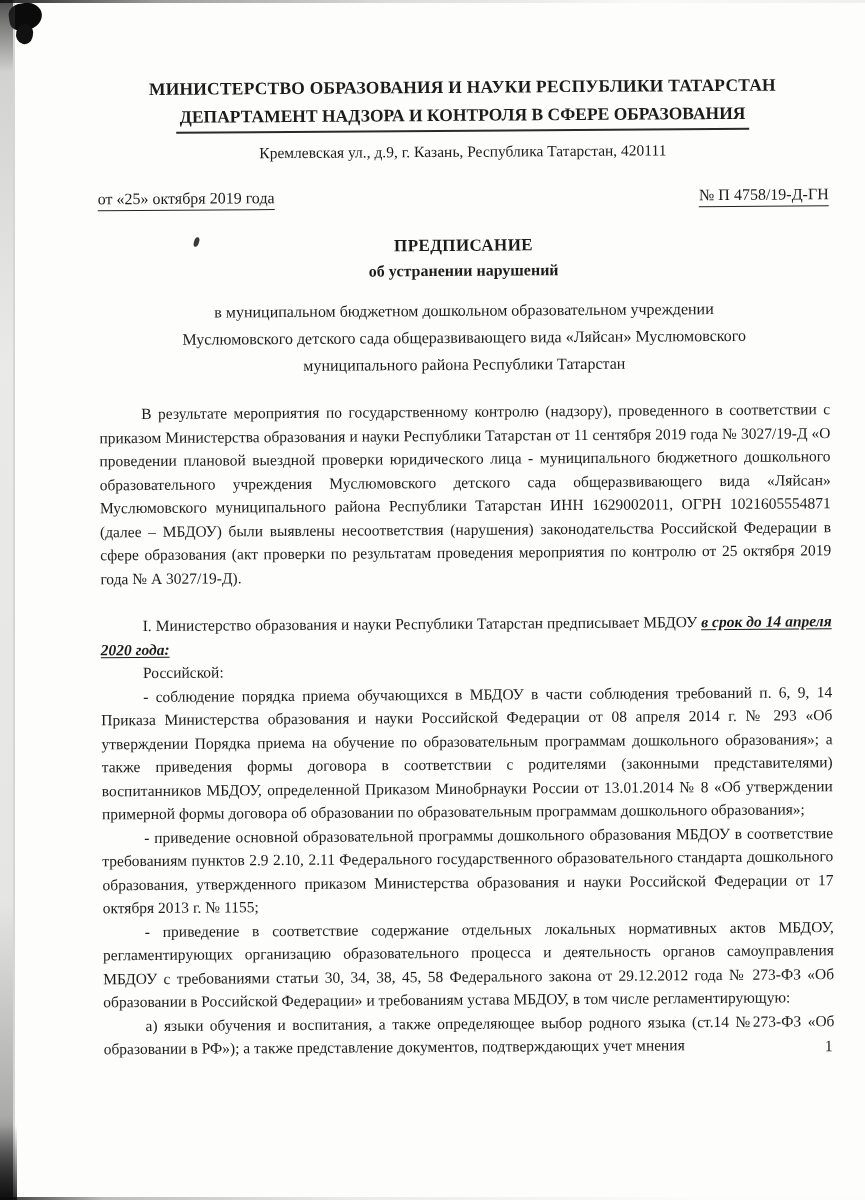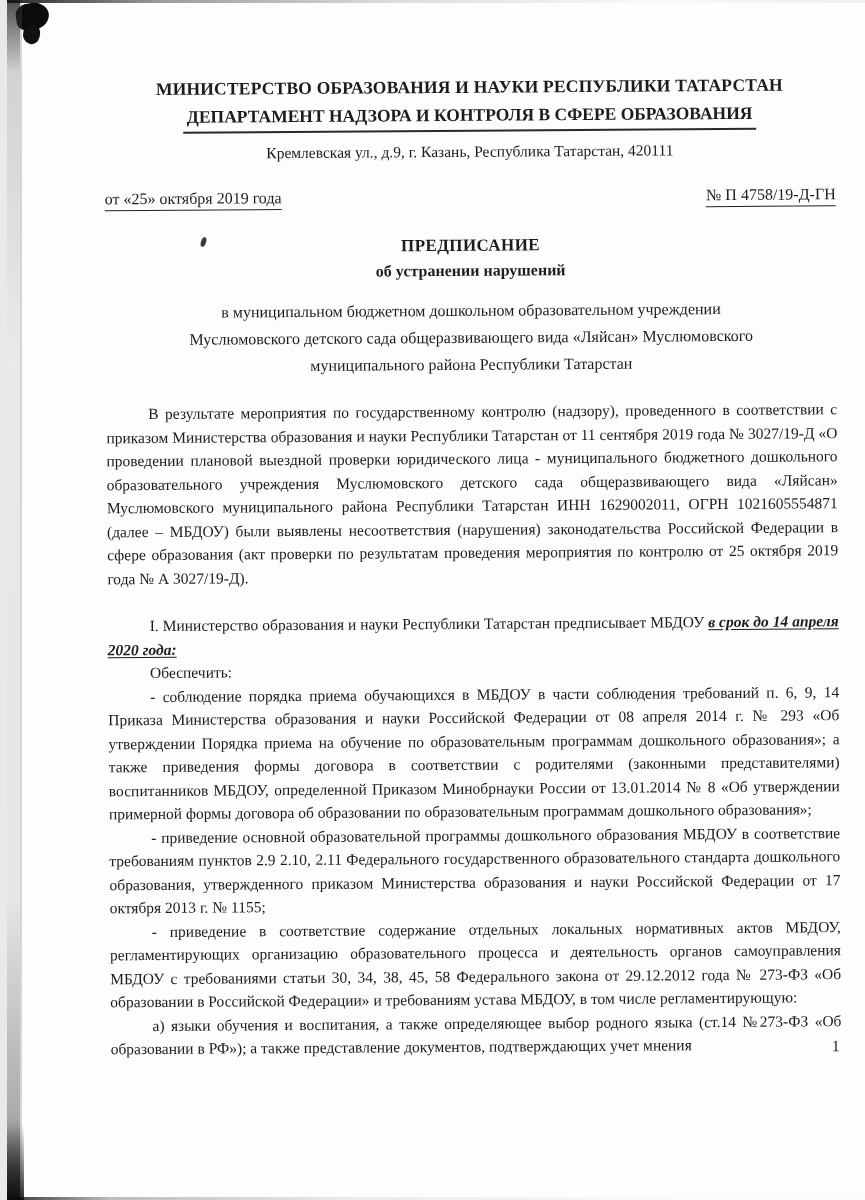--- a/index.html
+++ b/index.html
@@ -7,21 +7,20 @@
     width: 865px; height: 1200px;
     background: #e9e9e7;
     font-family: "Liberation Serif", "DejaVu Serif", serif;
     color: var(--ink, #1c1c1c);
     overflow: hidden;
     position: relative;
   }
   .scan {
     position: absolute; inset: 0;
     background: var(--paper, #fdfdfc);
-    margin-left: 7px;
   }
   
   .blob1 { position:absolute; left:9px;  top:3px;  width:33px; height:27px; background:#0b0b0b; border-radius:45% 55% 60% 40%; transform:rotate(-8deg); }
   .blob2 { position:absolute; left:16px; top:24px; width:17px; height:20px; background:#111;    border-radius:50% 50% 45% 55%; transform:rotate(14deg); }
   .left-band { position:absolute; left:0; top:0; width:13px; height:100%;
     background:linear-gradient(180deg, rgba(30,30,30,.78) 0%, rgba(110,110,110,.30) 6%, rgba(145,145,145,.18) 30%, rgba(145,145,145,.22) 75%, rgba(70,70,70,.45) 93%, rgba(22,22,22,.85) 100%); }
   .left-line { position:absolute; left:13px; top:0; width:2px; height:100%; background:rgba(95,95,95,.25); }
   .top-line { position:absolute; left:0; top:0; width:100%; height:3px;
     background:linear-gradient(90deg, rgba(18,18,18,.9), rgba(60,60,60,.5) 18%, rgba(120,120,120,.25) 45%, rgba(200,200,200,.08) 75%, rgba(160,160,160,.15)); }
   .bottom-line { position:absolute; left:0; bottom:0; width:100%; height:3px;
@@ -86,21 +85,21 @@
 
     <div class="addressee">
         <div>в муниципальном бюджетном дошкольном образовательном учреждении</div>
         <div>Муслюмовского детского сада общеразвивающего вида «Ляйсан» Муслюмовского</div>
         <div>муниципального района Республики Татарстан</div>
       </div>
 
     <div class="doc-body">
         <p class="para"><span>В результате мероприятия по государственному контролю (надзору), проведенного в соответствии с приказом Министерства образования и науки Республики Татарстан от 11 сентября 2019 года № 3027/19-Д «О проведении плановой выездной проверки юридического лица - муниципального бюджетного дошкольного образовательного учреждения Муслюмовского детского сада общеразвивающего вида «Ляйсан» Муслюмовского муниципального района Республики Татарстан ИНН 1629002011, ОГРН 1021605554871 (далее – МБДОУ) были выявлены несоответствия (нарушения) законодательства Российской Федерации в сфере образования (акт проверки по результатам проведения мероприятия по контролю от 25 октября 2019 года № А 3027/19-Д).</span></p>
         <p class="para space-before"><span>I. Министерство образования и науки Республики Татарстан предписывает МБДОУ </span><span class="emphasis">в срок до 14 апреля 2020 года:</span></p>
-        <p class="para"><span>Обеспечить:</span></p>
+        <p class="para"><span>Российской:</span></p>
         <p class="para"><span>- соблюдение порядка приема обучающихся в МБДОУ в части соблюдения требований п. 6, 9, 14 Приказа Министерства образования и науки Российской Федерации от 08 апреля 2014 г. № 293 «Об утверждении Порядка приема на обучение по образовательным программам дошкольного образования»; а также приведения формы договора в соответствии с родителями (законными представителями) воспитанников МБДОУ, определенной Приказом Минобрнауки России от 13.01.2014 № 8 «Об утверждении примерной формы договора об образовании по образовательным программам дошкольного образования»;</span></p>
         <p class="para"><span>- приведение основной образовательной программы дошкольного образования МБДОУ в соответствие требованиям пунктов 2.9 2.10, 2.11 Федерального государственного образовательного стандарта дошкольного образования, утвержденного приказом Министерства образования и науки Российской Федерации от 17 октября 2013 г. № 1155;</span></p>
         <p class="para"><span>- приведение в соответствие содержание отдельных локальных нормативных актов МБДОУ, регламентирующих организацию образовательного процесса и деятельность органов самоуправления МБДОУ с требованиями статьи 30, 34, 38, 45, 58 Федерального закона от 29.12.2012 года № 273-ФЗ «Об образовании в Российской Федерации» и требованиям устава МБДОУ, в том числе регламентирующую:</span></p>
         <p class="para"><span>а) языки обучения и воспитания, а также определяющее выбор родного языка (ст.14 №273-ФЗ «Об образовании в РФ»); а также представление документов, подтверждающих учет мнения</span></p>
       </div>
 
     <div class="page-number">1</div>
   </div>
 </div>
 

